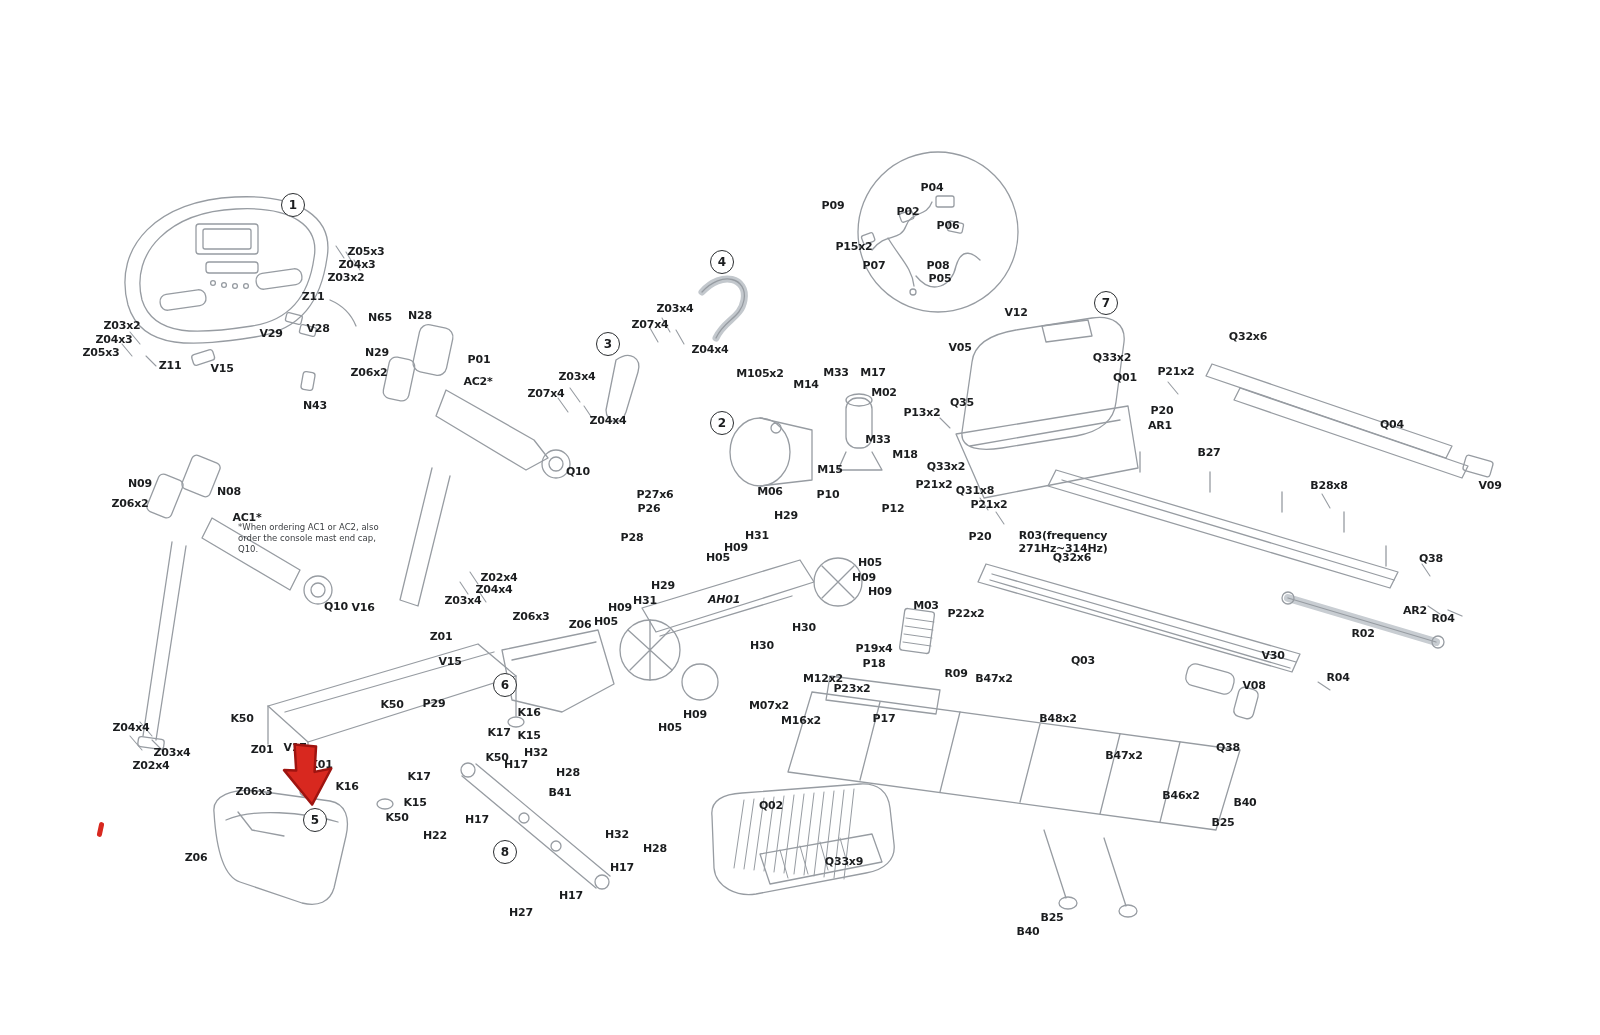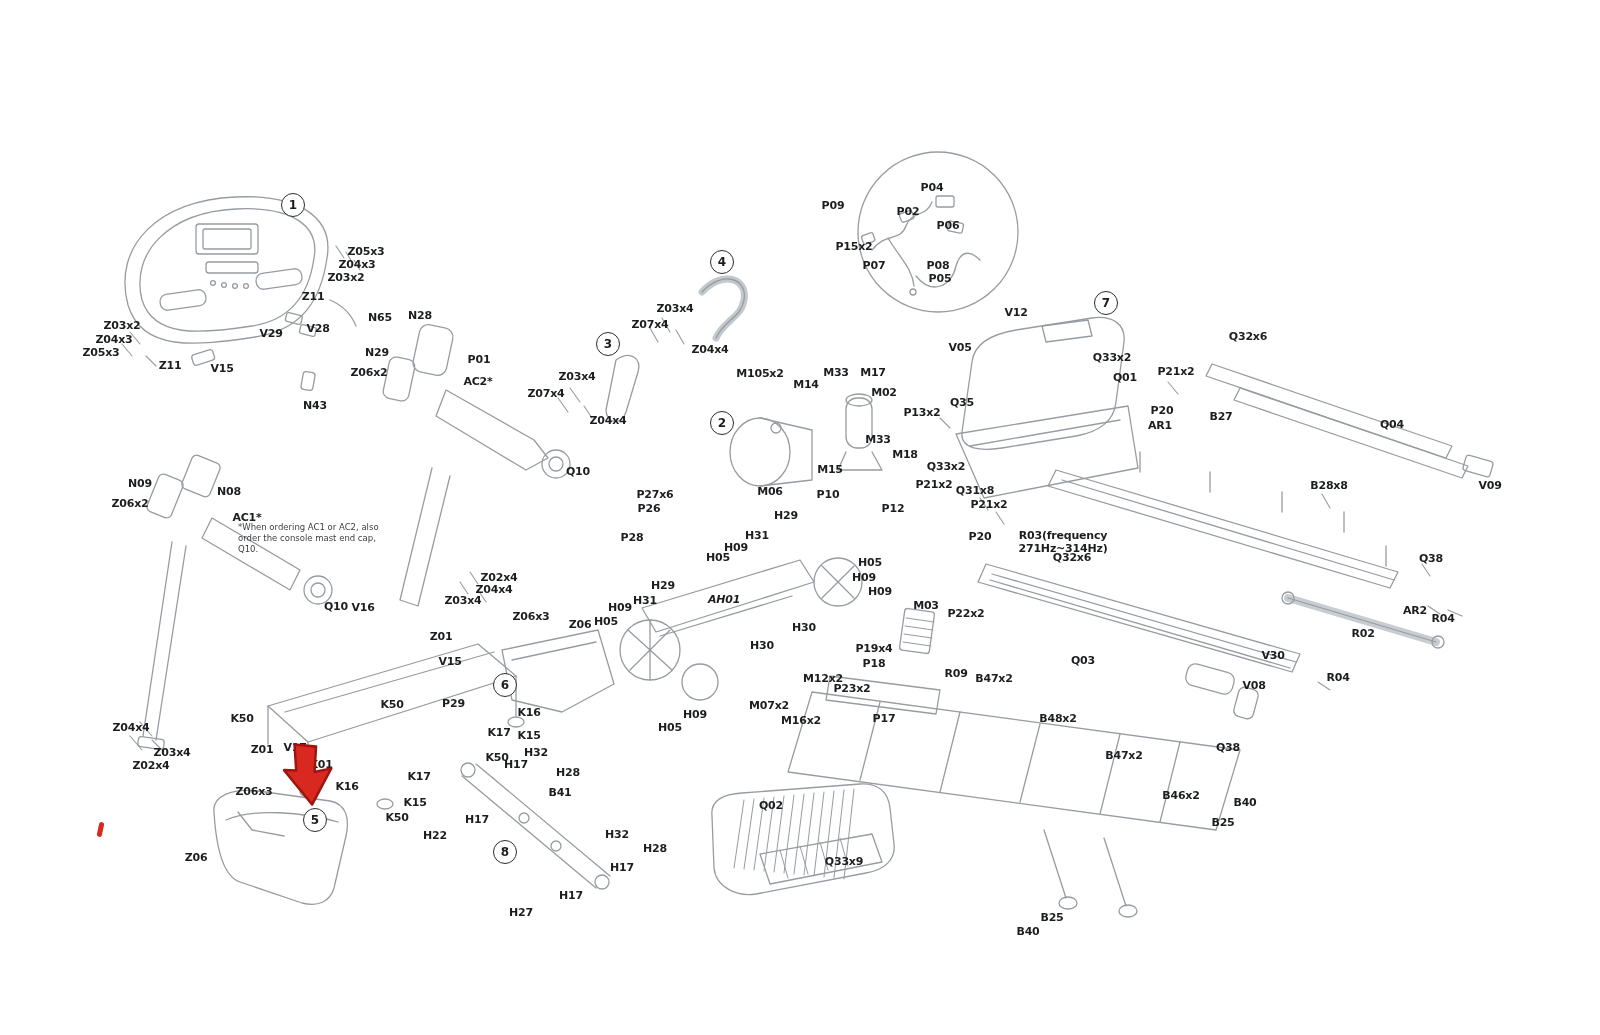--- a/index.html
+++ b/index.html
@@ -204,21 +204,21 @@
       <div class="part-label" style="left: 130px; top: 504px;">Z06x2</div>
       <div class="part-label" style="left: 247px; top: 518px;">AC1*</div>
       <div class="part-label" style="left: 499px; top: 578px;">Z02x4</div>
       <div class="part-label" style="left: 494px; top: 590px;">Z04x4</div>
       <div class="part-label" style="left: 463px; top: 601px;">Z03x4</div>
       <div class="part-label" style="left: 336px; top: 607px;">Q10</div>
       <div class="part-label" style="left: 363px; top: 608px;">V16</div>
       <div class="part-label" style="left: 441px; top: 637px;">Z01</div>
       <div class="part-label" style="left: 450px; top: 662px;">V15</div>
       <div class="part-label" style="left: 392px; top: 705px;">K50</div>
-      <div class="part-label" style="left: 434px; top: 704px; padding-left: 39px;">P29</div>
+      <div class="part-label" style="left: 434px; top: 704px;">P29</div>
       <div class="part-label" style="left: 242px; top: 719px;">K50</div>
       <div class="part-label" style="left: 131px; top: 728px;">Z04x4</div>
       <div class="part-label" style="left: 172px; top: 753px;">Z03x4</div>
       <div class="part-label" style="left: 151px; top: 766px;">Z02x4</div>
       <div class="part-label" style="left: 262px; top: 750px;">Z01</div>
       <div class="part-label" style="left: 295px; top: 748px;">V17</div>
       <div class="part-label" style="left: 317px; top: 765px;">AK01</div>
       <div class="part-label" style="left: 347px; top: 787px;">K16</div>
       <div class="part-label" style="left: 419px; top: 777px;">K17</div>
       <div class="part-label" style="left: 415px; top: 803px;">K15</div>
@@ -287,21 +287,21 @@
       <div class="part-label" style="left: 940px; top: 279px;">P05</div>
       <div class="part-label" style="left: 938px; top: 266px;">P08</div>
       <div class="part-label" style="left: 1016px; top: 313px;">V12</div>
       <div class="part-label" style="left: 960px; top: 348px;">V05</div>
       <div class="part-label" style="left: 1112px; top: 358px;">Q33x2</div>
       <div class="part-label" style="left: 1125px; top: 378px;">Q01</div>
       <div class="part-label" style="left: 962px; top: 403px;">Q35</div>
       <div class="part-label" style="left: 1176px; top: 372px;">P21x2</div>
       <div class="part-label" style="left: 1162px; top: 411px;">P20</div>
       <div class="part-label" style="left: 1160px; top: 426px;">AR1</div>
-      <div class="part-label" style="left: 1209px; top: 417px; margin-left: 12px;">B27</div>
+      <div class="part-label" style="left: 1209px; top: 453px;">B27</div>
       <div class="part-label" style="left: 1248px; top: 337px;">Q32x6</div>
       <div class="part-label" style="left: 1392px; top: 425px;">Q04</div>
       <div class="part-label" style="left: 1490px; top: 486px;">V09</div>
       <div class="part-label" style="left: 1329px; top: 486px;">B28x8</div>
       <div class="part-label" style="left: 946px; top: 467px;">Q33x2</div>
       <div class="part-label" style="left: 934px; top: 485px;">P21x2</div>
       <div class="part-label" style="left: 975px; top: 491px;">Q31x8</div>
       <div class="part-label" style="left: 989px; top: 505px;">P21x2</div>
       <div class="part-label" style="left: 893px; top: 509px;">P12</div>
       <div class="part-label" style="left: 980px; top: 537px;">P20</div>

